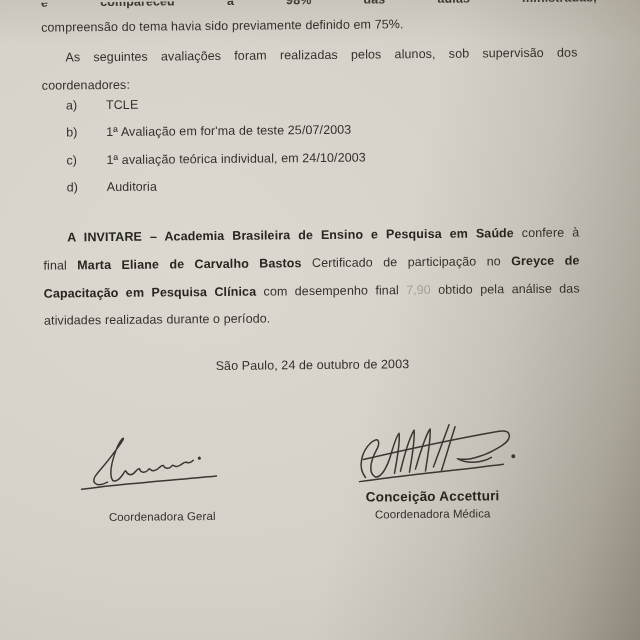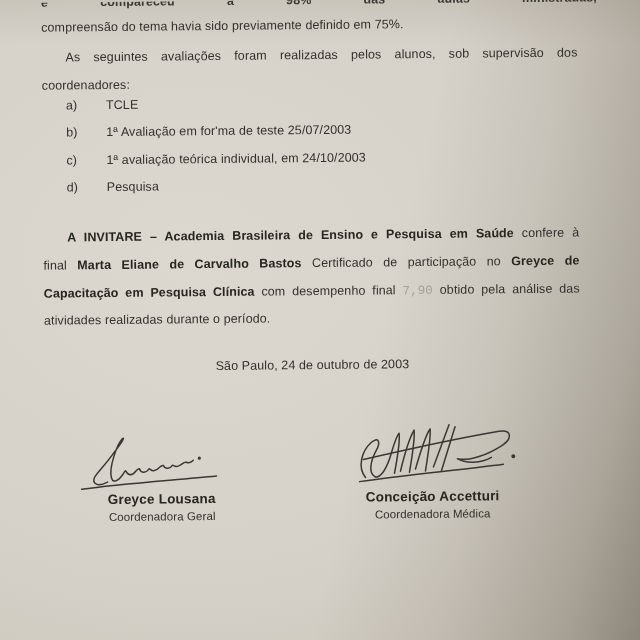--- a/index.html
+++ b/index.html
@@ -10,21 +10,21 @@
       linear-gradient(180deg, rgba(110,102,86,0.12) 0%, rgba(0,0,0,0) 7%),
       radial-gradient(150% 120% at 30% 40%, #dcd8cf 0%, #d5d1c8 42%, #cbc6bb 66%, #b7b1a4 86%, #a29a8c 100%);
     font-family:"Liberation Sans","DejaVu Sans",sans-serif;
     color:#33312c;
   }
   .content{position:absolute;inset:0;transform:rotate(-0.55deg);font-size:12.5px;letter-spacing:0.1px;line-height:1.25;}
   .abs{position:absolute;left:44px;width:536px;}
   .just{text-align:justify;text-align-last:justify;-moz-text-align-last:justify;}
   .indent{text-indent:24px;}
   .b{font-weight:700;color:#27261f;}
-  .grade{color:#a3a098;font-family:Liberation Mono, monospace;}
+  .grade{color:#a3a098;}
   .clipline{position:absolute;left:44px;width:556px;top:0;height:9px;overflow:hidden;}
   .clipline > div{margin-top:-7px;font-weight:600;color:#3a3832;}
   .marker{display:inline-block;width:40px;margin-left:24px;}
   .listrow{position:absolute;left:44px;width:536px;}
   .datewrap{position:absolute;left:44px;width:536px;text-align:center;}
   .sig-name{position:absolute;font-weight:700;font-size:13.5px;color:#27261f;letter-spacing:0.2px;}
   .sig-title{position:absolute;font-size:11.5px;color:#33312c;}
   svg.sig{position:absolute;overflow:visible;}
   svg.sig path{fill:none;stroke:#3a3832;stroke-width:1.5;stroke-linecap:round;stroke-linejoin:round;}
   svg.sig circle{fill:#3a3832;}
@@ -47,42 +47,41 @@
     <div class="listrow" style="top:96px;">
       <span class="marker">a)</span><span>TCLE</span>
     </div>
     <div class="listrow" style="top:123px;">
       <span class="marker">b)</span><span>1ª Avaliação em for'ma de teste 25/07/2003</span>
     </div>
     <div class="listrow" style="top:151px;">
       <span class="marker">c)</span><span>1ª avaliação teórica individual, em 24/10/2003</span>
     </div>
     <div class="listrow" style="top:178px;">
-      <span class="marker">d)</span><span>Pesquisa</span>
+      <span class="marker">d)</span><span>Auditoria</span>
     </div>
 
     <div class="abs just indent" style="top:228px;">
       <span class="b">A INVITARE – Academia Brasileira de Ensino e Pesquisa em Saúde</span><span> confere à</span>
     </div>
     <div class="abs just" style="top:256px;">
       <span>final </span><span class="b">Marta Eliane de Carvalho Bastos</span><span> Certificado de participação no </span><span class="b">Greyce de</span>
     </div>
     <div class="abs just" style="top:284px;">
       <span class="b">Capacitação em Pesquisa Clínica</span><span> com desempenho final </span><span class="grade">7,90</span><span> obtido pela análise das</span>
     </div>
     <div class="abs" style="top:311px;">atividades realizadas durante o período.</div>
 
     <div class="datewrap" style="top:358px;">São Paulo, 24 de outubro de 2003</div>
 
     <svg class="sig" style="left:72px;top:430px;" width="150" height="62" viewBox="0 0 150 62">
       <path d="M34 50 C22 56 16 50 24 41 C40 23 55 2 49 7 C44 12 35 36 38 46 C40 53 47 47 51 40 C53 36 52 43 57 43 C62 43 63 36 66 37 C67 41 72 42 75 38 C76 35 77 40 81 39 C86 38 87 33 90 34 C91 37 95 38 98 35 C100 32 100 36 104 35 C109 34 110 30 113 31 C115 32 118 31 120 29"></path>
       <circle cx="126" cy="27" r="1.6"></circle>
       <path d="M8 57 C45 52 98 49 143 45"></path>
     </svg>
-    <div class="sig-name" style="left:106px;top:490px;">Greyce Lousana</div>
     <div class="sig-title" style="left:107px;top:508px;">Coordenadora Geral</div>
 
     <svg class="sig" style="left:352px;top:416px;" width="175" height="80" viewBox="0 0 175 80">
       <path d="M12 62 C4 52 8 36 18 27 C25 21 28 26 23 35 C17 46 15 57 21 61 C27 64 34 52 38 38 C41 28 44 20 46 18 C47 26 43 48 41 58"></path>
       <path d="M47 56 C52 36 58 20 61 15 C62 24 58 46 56 57"></path>
       <path d="M62 54 C68 34 74 18 77 14 C78 22 74 44 72 56"></path>
       <path d="M80 52 L96 10"></path>
       <path d="M88 56 L102 12"></path>
       <path d="M10 44 C55 34 115 22 146 17 C158 15 160 24 149 31 C135 40 116 47 104 44 C112 49 128 49 138 43"></path>
       <circle cx="160" cy="42" r="2"></circle>

